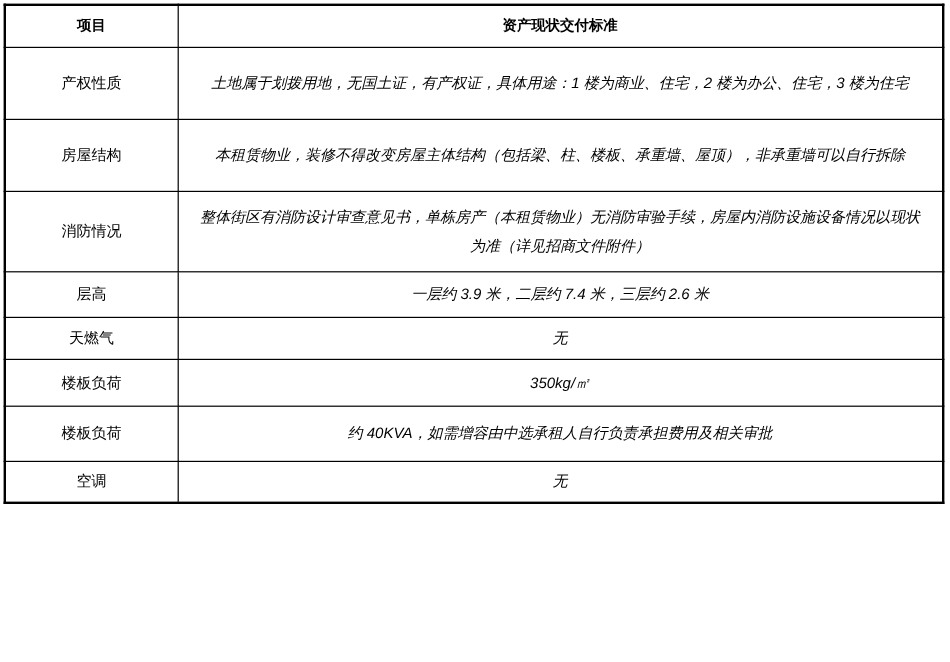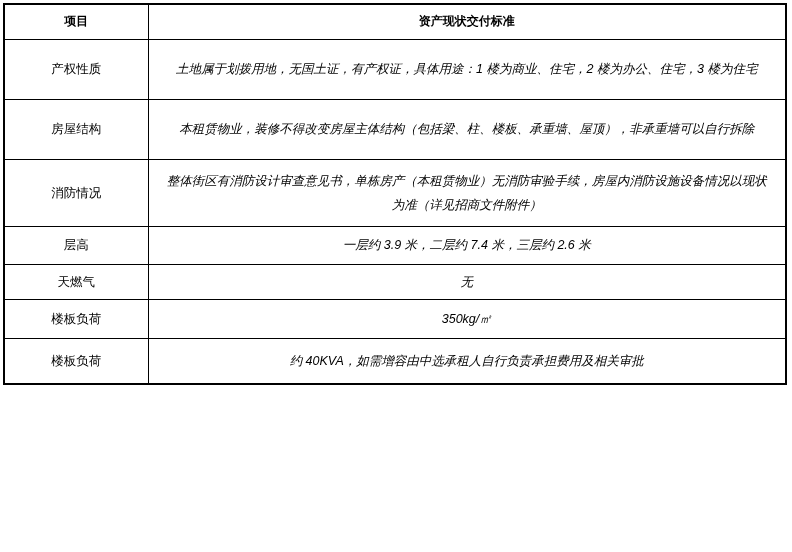--- a/index.html
+++ b/index.html
@@ -82,14 +82,18 @@
       <td class="value">无</td>
     </tr>
     <tr style="height:39px">
       <td class="label">楼板负荷</td>
       <td class="value">350kg/㎡</td>
     </tr>
     <tr style="height:46px">
       <td class="label">楼板负荷</td>
       <td class="value">约 40KVA，如需增容由中选承租人自行负责承担费用及相关审批</td>
     </tr>
+    <tr style="height:35px">
+      <td class="label">空调</td>
+      <td class="value">无</td>
+    </tr>
   </tbody>
 </table>
 
 </body></html>

